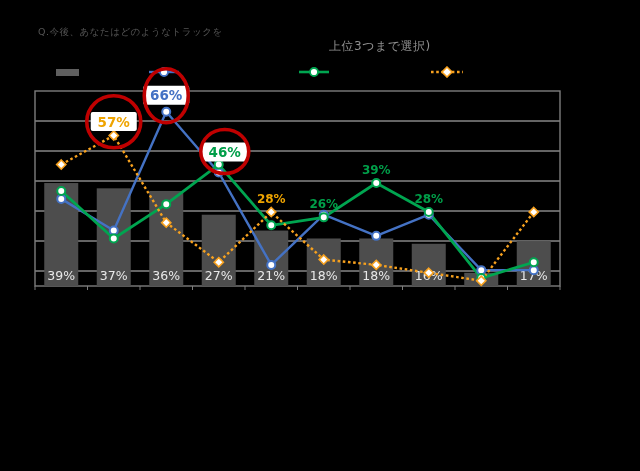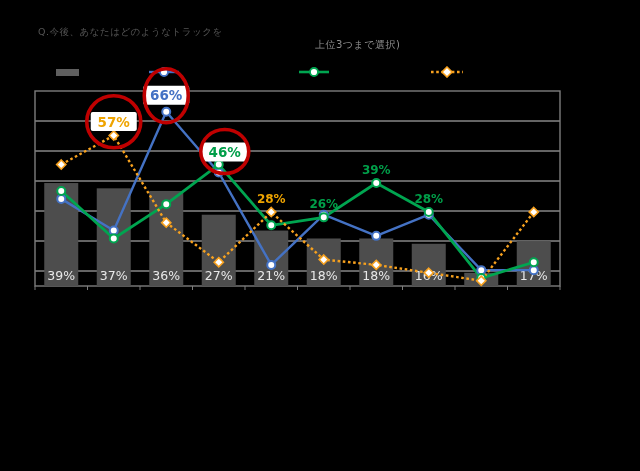--- a/index.html
+++ b/index.html
@@ -4,21 +4,21 @@
 <style>
   html,body{margin:0;padding:0;}
   body{
     width:640px;height:471px;background:#000;position:relative;overflow:hidden;
     font-family:"DejaVu Sans",sans-serif;
   }
   .title{
     position:absolute;left:38px;top:26px;font-size:9.5px;color:#545454;letter-spacing:.5px;text-align:center;
   }
   .subtitle{
-    position:absolute;left:315px;top:38px;font-size:10px;color:#8f8f8f;letter-spacing:.5px;
+    position:absolute;left:329px;top:38px;font-size:12px;color:#8f8f8f;letter-spacing:.5px;
   }
   .legend{
     position:absolute;left:0;top:64px;width:640px;height:16px;
   }
   .legend-item{position:absolute;top:0;height:16px;display:flex;align-items:center;gap:5px;}
   .legend-item .lbl{font-size:9px;color:#000;min-width:40px;}
   #li-bar{left:55px;} #li-blue{left:148px;} #li-green{left:298px;} #li-orange{left:430px;}
   #chart{position:absolute;left:0;top:0;}
 </style>
 </head>

